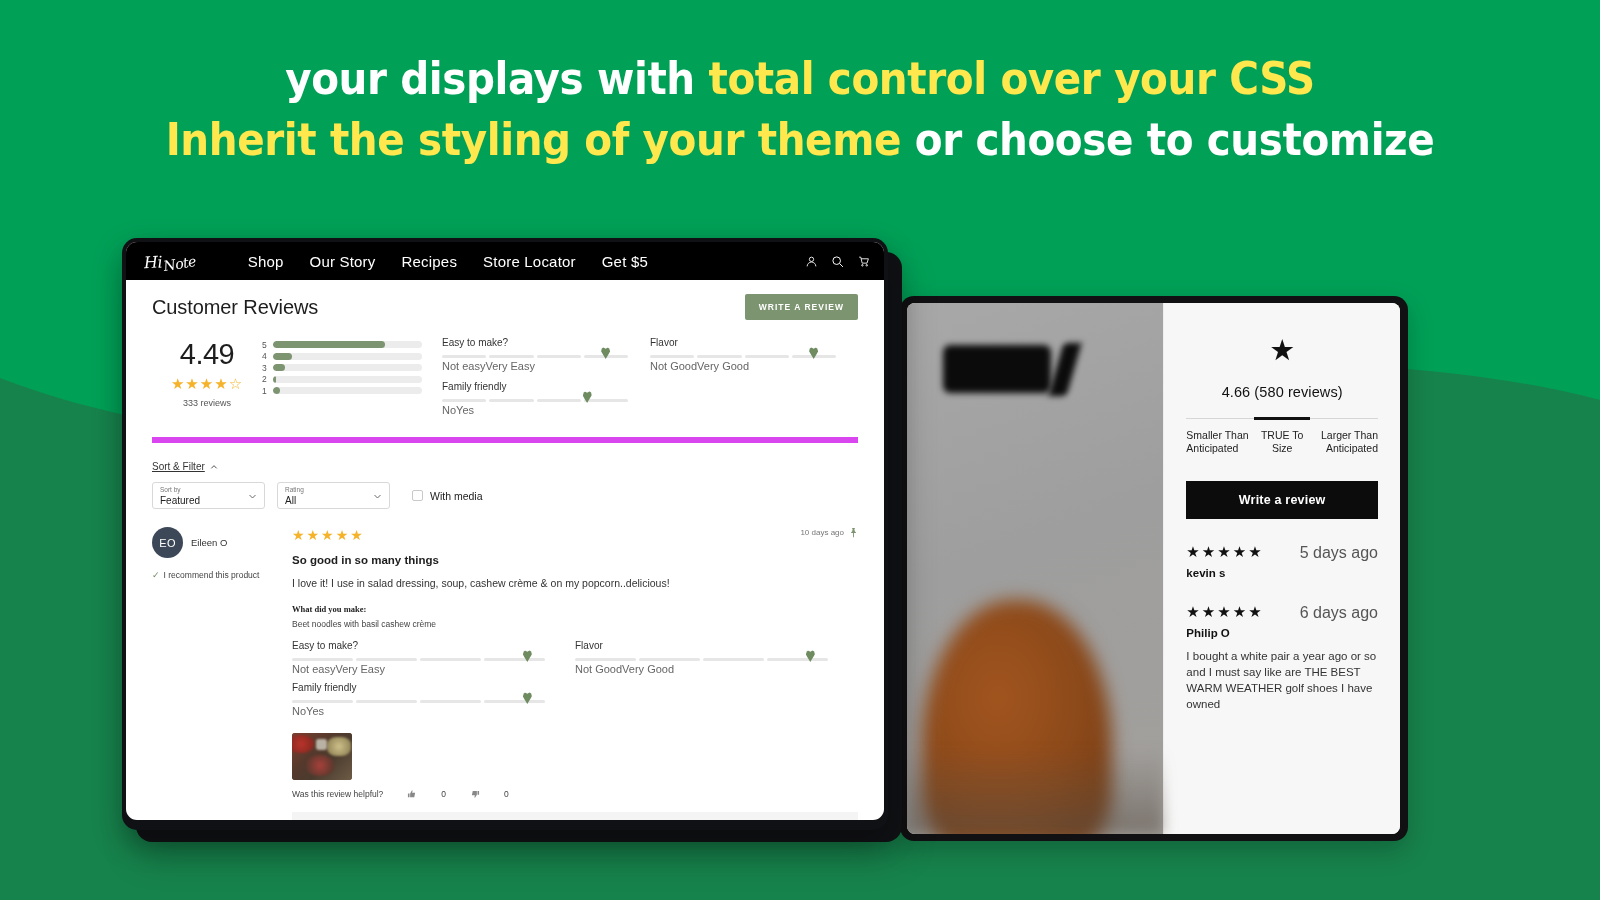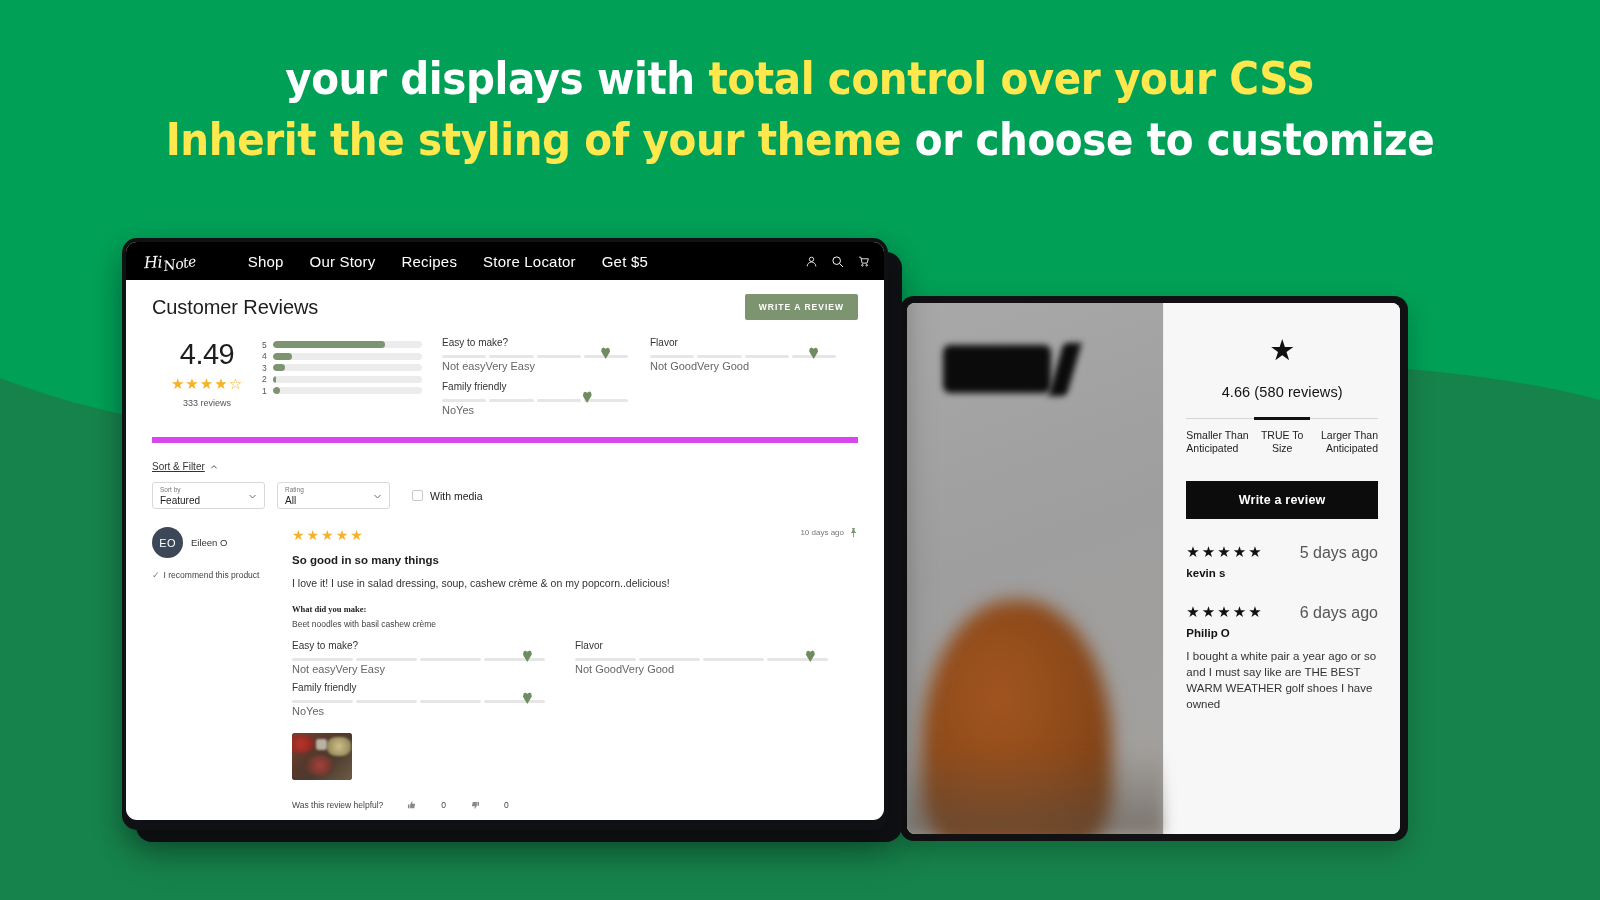--- a/index.html
+++ b/index.html
@@ -268,21 +268,21 @@
     background: linear-gradient(135deg,#7a4030 0%,#55392c 38%,#4a3b2e 60%,#6d5b45 100%); }
   .rev-thumb .t2 { position:absolute; left:-6%; top:4%; width:42%; height:38%;
     background: radial-gradient(circle,#b8342a 0%, #8e2a22 70%); border-radius:50%; filter: blur(1px); }
   .rev-thumb .t3 { position:absolute; right:2%; top:8%; width:40%; height:40%;
     background: radial-gradient(circle,#cfc08a 0%, #9a8d5e 70%); border-radius:40%; filter: blur(1.2px); }
   .rev-thumb .t4 { position:absolute; left:24%; top:46%; width:46%; height:46%;
     background: radial-gradient(circle,#a8403a 0%, #6d3a30 60%, #4d3a2c 100%); border-radius:45%; filter: blur(1.2px); }
   .rev-thumb .t5 { position:absolute; left:40%; top:12%; width:18%; height:24%;
     background: #b9b2a4; border-radius: 22%; filter: blur(0.8px); }
 
-  .helpful { display: flex; align-items: center; gap: 24px; margin-top: 20px; }
+  .helpful { display: flex; align-items: center; gap: 24px; margin-top: 9px; }
   .helpful-text { font-size: 8.5px; color: #444; }
   .thumb-ic { width: 10px; height: 10px; }
   .helpful-num { font-size: 8.5px; color: #444; }
 
   .response {
     margin-top: 13px; background: #f4f4f4;
     padding: 10px 12px 11px 12px;
   }
 </style>
 </head>

